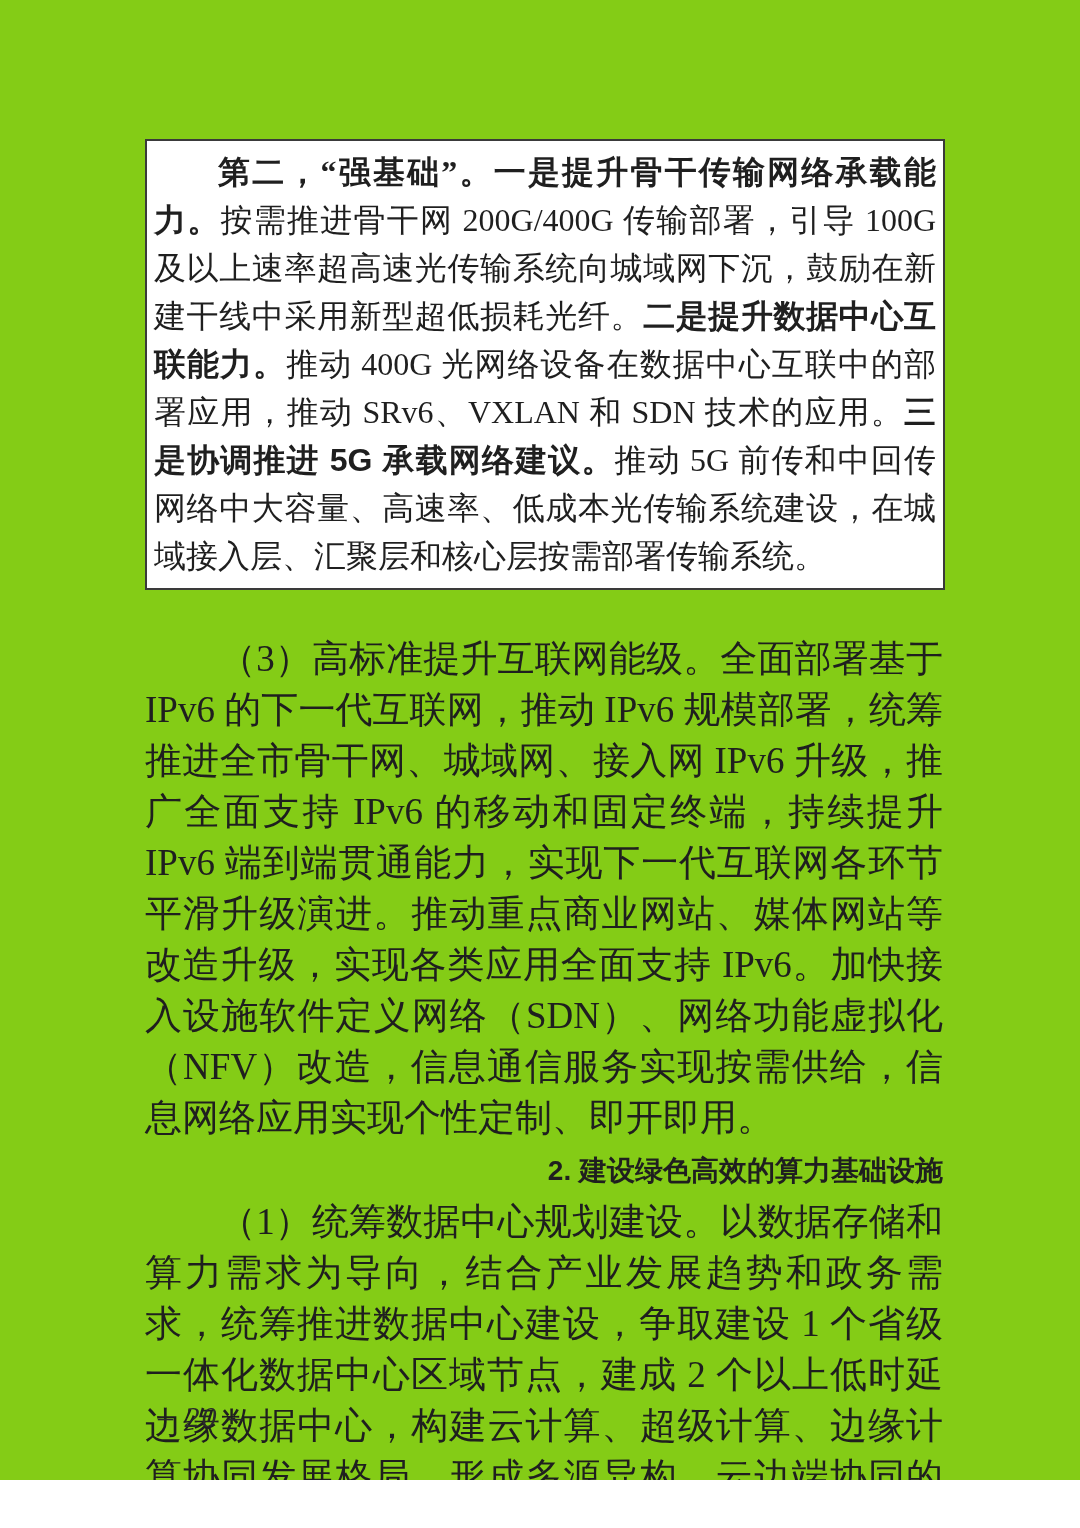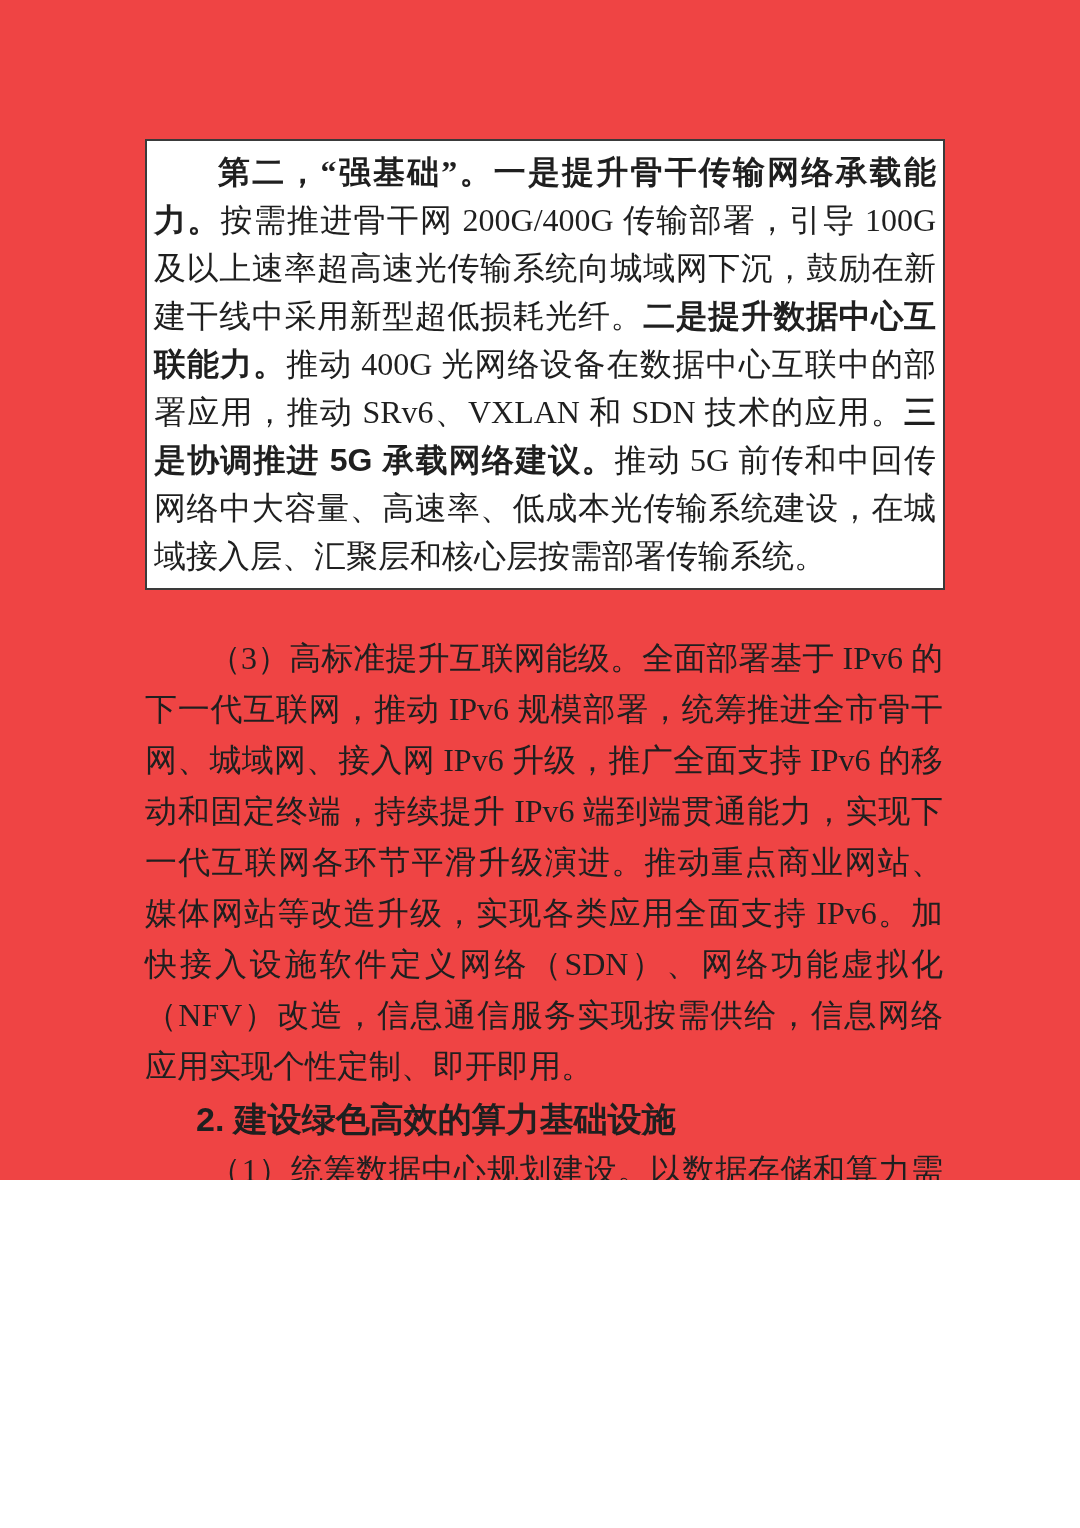--- a/index.html
+++ b/index.html
@@ -3,22 +3,22 @@
 <meta charset="utf-8">
 <style>
   html, body {
     margin: 0;
     padding: 0;
     background: #ffffff;
   }
   .page {
     position: relative;
     width: 1080px;
-    height: 1180px;
-    background: #ef4444;
+    height: 1480px;
+    background: #84cc16;
     color: #1f1f1f;
     font-family: "Liberation Serif", "DejaVu Serif", serif;
     overflow: hidden;
   }
   .emphasis-box {
     position: absolute;
     left: 145px;
     top: 139px;
     width: 782px;
     border: 2px solid #3a3a3a;
@@ -34,31 +34,31 @@
     font-size: 32px;
     line-height: 48px;
   }
   .main-flow {
     position: absolute;
     left: 145px;
     top: 633px;
     width: 798px;
   }
   .main-flow .para {
-    font-size: 32px;
+    font-size: 37px;
     line-height: 51px;
   }
   .section-heading {
     margin: 2px 0 0 0;
-    font-size: 34px;
+    font-size: 28px;
     line-height: 51px;
     text-indent: 1.5em;
     font-weight: 700;
     font-family: "Liberation Sans", "DejaVu Sans", sans-serif;
-    text-align: left;
+    text-align: right;
   }
   .run.normal {
     font-weight: 400;
   }
   .run.bold {
     font-weight: 700;
     font-family: "Liberation Sans", "DejaVu Sans", sans-serif;
   }
   .run.bold-kai {
     font-weight: 700;

